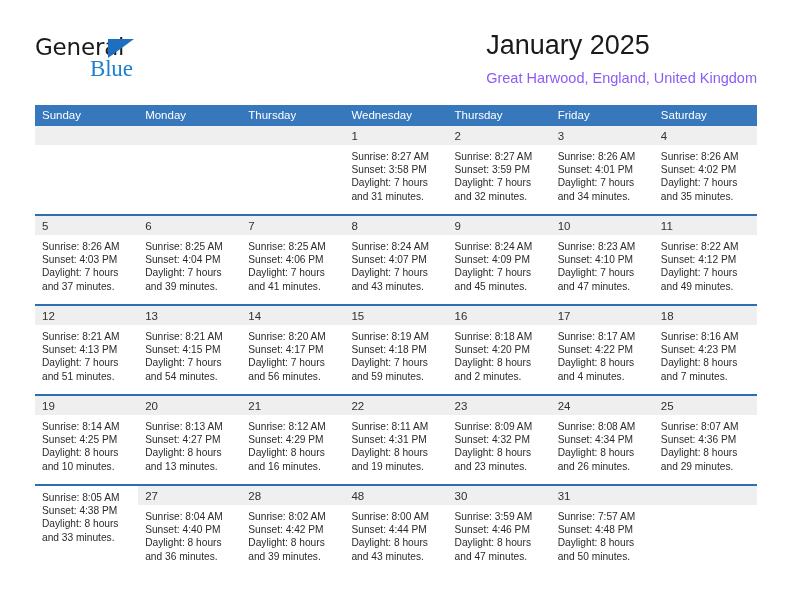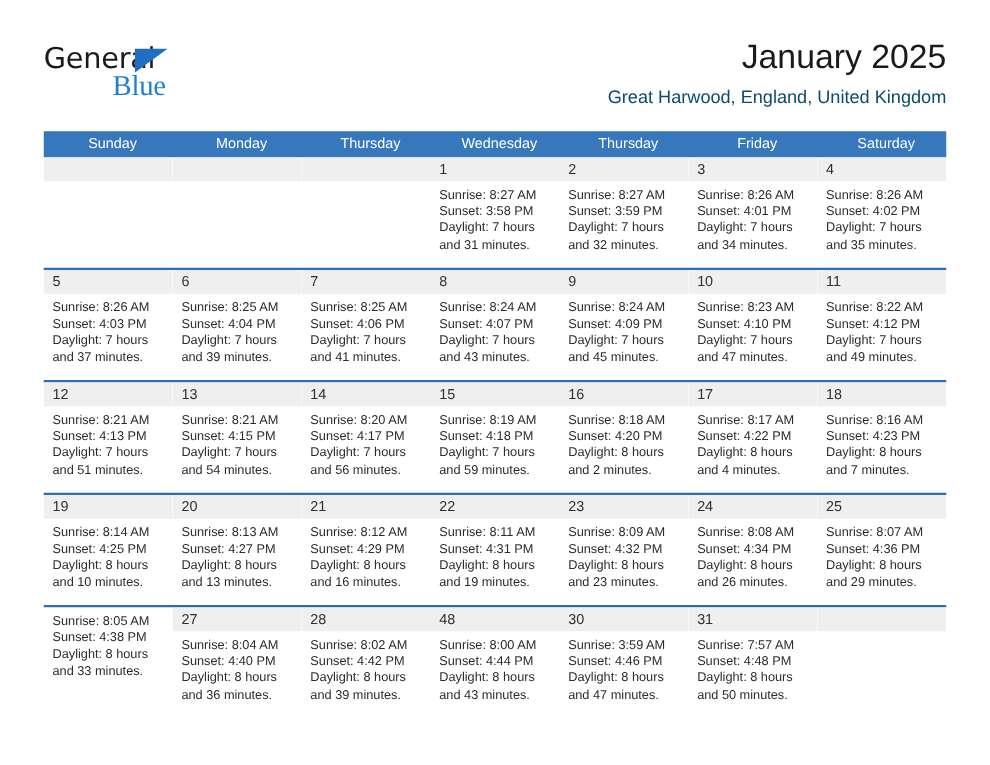--- a/index.html
+++ b/index.html
@@ -61,48 +61,47 @@
     top: 22px;
     font-size: 23px;
     letter-spacing: -0.2px;
     color: #1f7fd0;
     font-family: Liberation Serif, serif;
   }
   .title-block {
     position: absolute;
     right: 0;
     top: 0;
-    text-align: right;
+    text-align: left;
   }
   .cal-title {
     font-size: 27px;
     color: #1a1a1a;
     line-height: 34px;
     white-space: nowrap;
   }
   .cal-subtitle {
     font-size: 14.5px;
-    color: #0c4a6e;
+    color: #8b5cf6;
     line-height: 22px;
     margin-top: 5px;
     white-space: nowrap;
   }
 
   
   .calendar {
     position: absolute;
     left: 35px;
     top: 105px;
     width: 722px;
   }
   .weekdays {
     display: flex;
     background: #3777bc;
     height: 21px;
-    text-align: center;
   }
   .weekday {
     flex: 1 1 0;
     color: #ffffff;
     font-size: 11.5px;
     line-height: 21px;
     padding-left: 7px;
     box-sizing: border-box;
   }
   .week {

